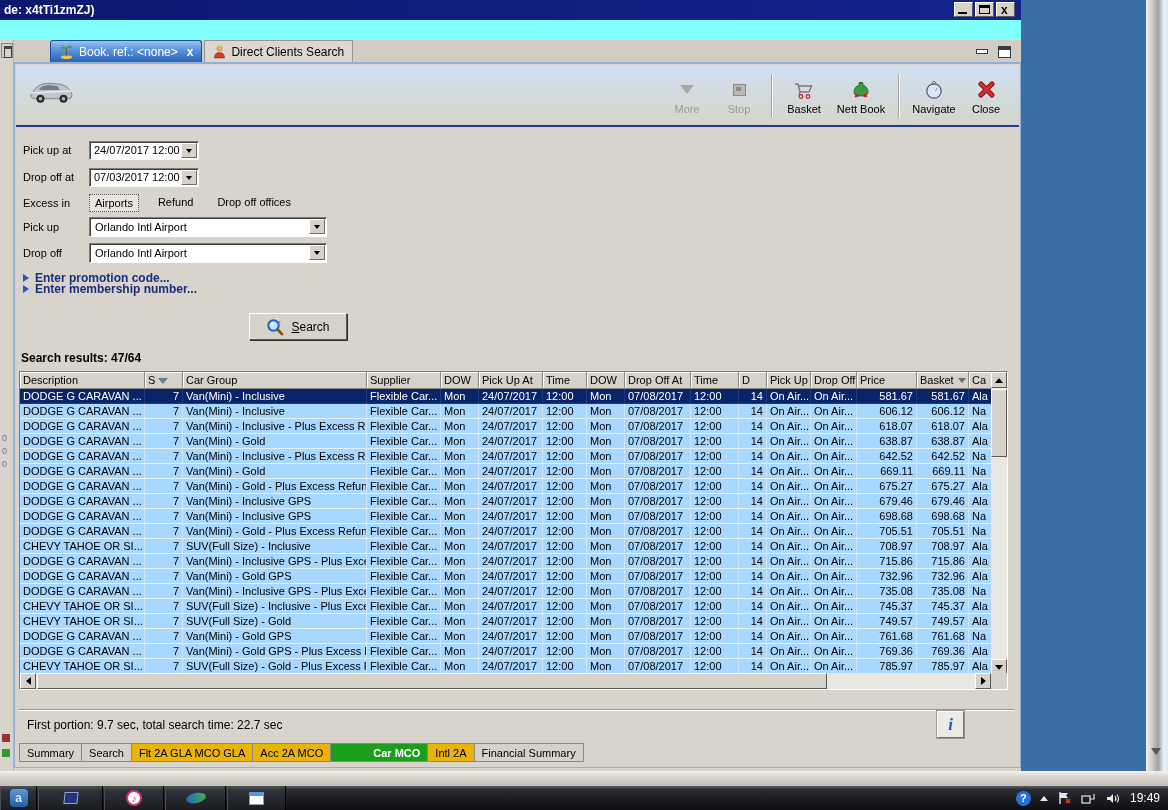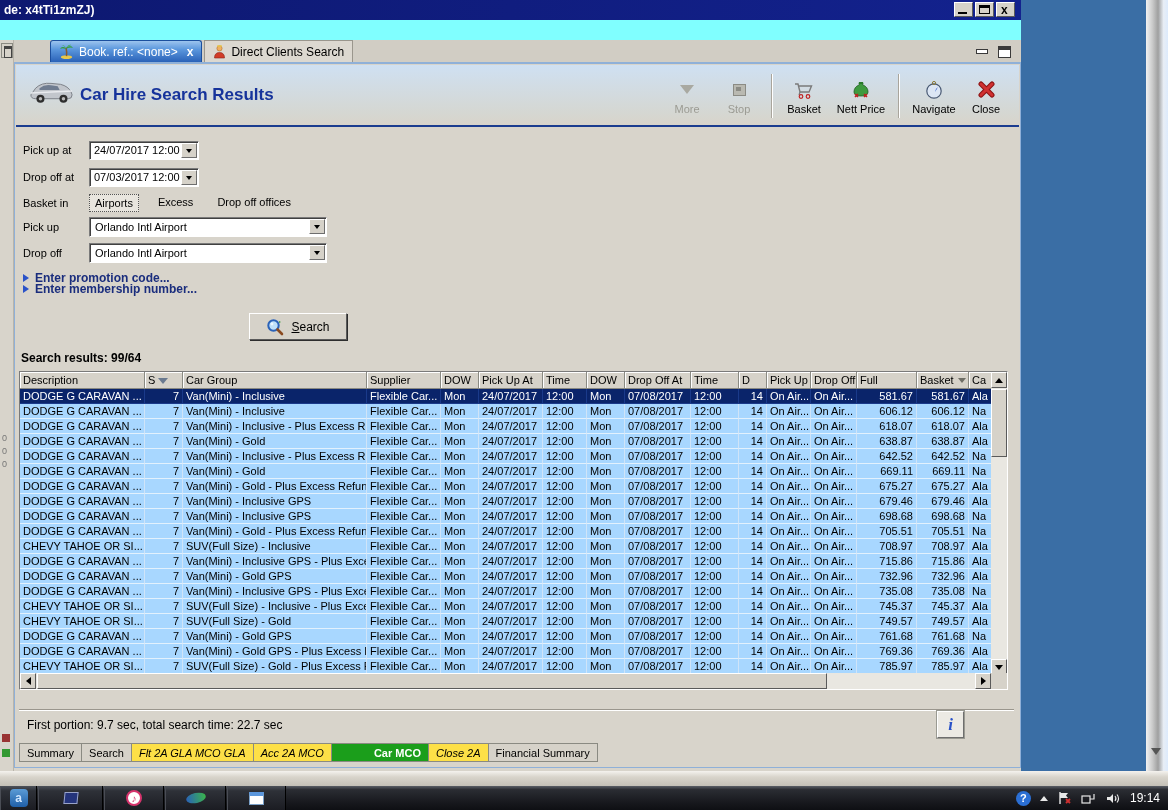--- a/index.html
+++ b/index.html
@@ -124,21 +124,21 @@
   
   .divider { position:absolute; left:4px; right:6px; top:645px; height:2px; border-top:1px solid #9a968d; border-bottom:1px solid #fff; }
   .status-txt { position:absolute; left:12px; top:654px; font-size:12px; }
   .info-btn { position:absolute; left:922px; top:647px; width:27px; height:27px; background:#eceae4;
               border:1px solid; border-color:#fff #6e6e6e #6e6e6e #fff; box-shadow:0 0 0 1px #9a9a92;
               text-align:center; font-family:"Liberation Serif", serif; font-style:italic; font-weight:bold;
               font-size:17px; line-height:25px; color:#2a52c8; }
   .btabs { position:absolute; left:4px; top:679px; height:19px; display:flex; font-size:11px; }
   .btab { height:19px; padding:0 7px; line-height:18px; border:1px solid #8a8a82; border-left:none; background:#d6d2c9; white-space:nowrap; }
   .btab:first-child { border-left:1px solid #8a8a82; }
-  .btab.green { background:#fde047;font-style:italic; }
+  .btab.green { background:#eab308; }
   .btab.active { background:#1b9e1b; color:#fff; font-weight:bold;padding-left:42px; }
 
   
   .bottom-strip { left:0; top:771px; width:1168px; height:15px;
                   background:linear-gradient(180deg,#f4f2ee 0%,#d8d4cb 40%,#c4c0b7 100%); }
   .taskbar { left:0; top:786px; width:1168px; height:24px;
              background:linear-gradient(180deg,#5a5e66 0%,#2b2d33 15%,#17181d 70%,#0e0f13 100%); }
   .tb-btn { position:absolute; top:0; height:24px; background:linear-gradient(180deg,#4e525a 0%,#2e3138 20%,#1b1c22 100%);
             border-right:1px solid #000; border-left:1px solid #4a4d55; display:flex; align-items:center; justify-content:center; }
   .tray { position:absolute; right:8px; top:0; height:24px; display:flex; align-items:center; gap:9px; color:#fff; }
@@ -221,21 +221,20 @@
     <div class="hdr-band">
       <svg class="car-ico" width="46" height="30" viewBox="0 0 48 28">
         <path d="M3 17 L8 10 Q14 4 24 5 L34 6 Q42 8 45 14 L46 17 Q46 21 42 21 L8 21 Q3 21 3 17 Z" fill="#c2c6cc" stroke="#7a7e86" stroke-width="1"></path>
         <path d="M12 10 Q17 6 24 7 L31 8 L33 12 L12 12 Z" fill="#6f7c90"></path>
         <path d="M3 15 L46 13" stroke="#e8eaee" stroke-width="1.4"></path>
         <circle cx="13" cy="21" r="4.2" fill="#2e2e2e"></circle>
           <circle cx="13" cy="21" r="1.8" fill="#b8b8b8"></circle>
         <circle cx="37" cy="21" r="4.2" fill="#2e2e2e"></circle>
           <circle cx="37" cy="21" r="1.8" fill="#b8b8b8"></circle>
       </svg>
-      <div class="hdr-title">Car Hire Search Results</div>
 
       <div class="tools">
         <div class="tool dis">
           <div class="ic">
               <span class="tri-dn"></span>
             </div>
           <div class="lb">More</div>
         </div>
         <div class="tool dis">
           <div class="ic">
@@ -257,21 +256,21 @@
         </div>
         <div class="tool" style="width:62px">
           <div class="ic">
             <svg width="20" height="19" viewBox="0 0 20 19">
               <path d="M10 2 L8 5 Q3 7 3 12 Q3 16 10 16 Q17 16 17 12 Q17 7 12 5 Z" fill="#3f9a3f" stroke="#1e5a1e" stroke-width="0.8"></path>
               <path d="M8 2 H12 L12.5 4 H7.5 Z" fill="#2a7a2a"></path>
               <path d="M4 14 L7 17 M7 14 L4 17" stroke="#c02020" stroke-width="1.6"></path>
               <path d="M13 14 L16 17 M16 14 L13 17" stroke="#c02020" stroke-width="1.6"></path>
             </svg>
           </div>
-          <div class="lb">Nett Price</div>
+          <div class="lb">Nett Book</div>
         </div>
         <div class="tsep"></div>
         <div class="tool" style="width:58px">
           <div class="ic">
             <svg width="20" height="20" viewBox="0 0 20 20">
               <circle cx="10" cy="11" r="7.2" fill="#dce6f4" stroke="#4a5a74" stroke-width="1.2"></circle>
               <circle cx="10" cy="3" r="1.6" fill="none" stroke="#8a7a3a" stroke-width="1"></circle>
               <path d="M6 15 L12 9 L14 7 L8 13 Z" fill="#d89a2a"></path>
               <path d="M12 9 L14 7 L11 12 Z" fill="#2a52c8"></path>
             </svg>
@@ -295,24 +294,24 @@
       <span>24/07/2017 12:00</span>
       <span class="dd-btn"></span>
     </div>
 
     <div class="flabel" style="top:107px">Drop off at</div>
     <div class="dateinput" style="top:104px">
       <span>07/03/2017 12:00</span>
       <span class="dd-btn"></span>
     </div>
 
-    <div class="flabel" style="top:133px">Basket in</div>
+    <div class="flabel" style="top:133px">Excess in</div>
     <div class="seg" style="top:130px">
       <span class="opt sel">Airports</span>
-      <span class="opt">Excess</span>
+      <span class="opt">Refund</span>
       <span class="opt">Drop off offices</span>
     </div>
 
     <div class="flabel" style="top:157px">Pick up</div>
     <div class="combo" style="top:153px">
       <span>Orlando Intl Airport</span>
       <span class="dd-btn"></span>
     </div>
 
     <div class="flabel" style="top:183px">Drop off</div>
@@ -333,38 +332,38 @@
     <div class="search-btn">
       <svg width="18" height="18" viewBox="0 0 18 18">
         <circle cx="7.5" cy="7.5" r="5.2" fill="#bfe0f8" stroke="#2a62b8" stroke-width="2"></circle>
         <path d="M11.5 11.5 L16 16" stroke="#8a4a20" stroke-width="2.6" stroke-linecap="round"></path>
         <circle cx="6" cy="6" r="1.4" fill="#eaf6ff"></circle>
         <path d="M13 3 l2 1 -2 1 Z" fill="#3a9a3a"></path>
       </svg>
       <span id="search-btn-label"><u>S</u>earch</span>
     </div>
 
-    <div class="results-lbl">Search results: 99/64</div>
+    <div class="results-lbl">Search results: 47/64</div>
 
     <div class="grid">
       <div class="grid-header" id="grid-header">
           <div class="hcell" style="width: 125px;">Description</div>
           <div class="hcell" style="width: 38px;">S<span class="funnel"></span></div>
           <div class="hcell" style="width: 184px;">Car Group</div>
           <div class="hcell" style="width: 74px;">Supplier</div>
           <div class="hcell" style="width: 38px;">DOW</div>
           <div class="hcell" style="width: 64px;">Pick Up At</div>
           <div class="hcell" style="width: 44px;">Time</div>
           <div class="hcell" style="width: 38px;">DOW</div>
           <div class="hcell" style="width: 66px;">Drop Off At</div>
           <div class="hcell" style="width: 48px;">Time</div>
           <div class="hcell r" style="width: 28px;">D</div>
           <div class="hcell" style="width: 44px;">Pick Up</div>
           <div class="hcell" style="width: 46px;">Drop Off</div>
-          <div class="hcell r" style="width: 60px;">Full</div>
+          <div class="hcell r" style="width: 60px;">Price</div>
           <div class="hcell r" style="width: 52px;">Basket<span class="sortmark"></span></div>
           <div class="hcell" style="width: 23px;">Ca</div>
         </div>
       <div class="grid-body" id="grid-body">
           <div class="grow sel">
             <div class="gcell" style="width: 125px;">DODGE G CARAVAN ...</div>
             <div class="gcell r" style="width: 38px;">7</div>
             <div class="gcell" style="width: 184px;">Van(Mini) - Inclusive</div>
             <div class="gcell" style="width: 74px;">Flexible Car...</div>
             <div class="gcell" style="width: 38px;">Mon</div>
@@ -730,21 +729,21 @@
     <div class="divider"></div>
     <div class="status-txt">First portion: 9.7 sec, total search time: 22.7 sec</div>
     <div class="info-btn">i</div>
 
     <div class="btabs" id="bottom-tabs">
         <div class="btab">Summary</div>
         <div class="btab">Search</div>
         <div class="btab green">Flt 2A GLA MCO GLA</div>
         <div class="btab green">Acc 2A MCO</div>
         <div class="btab active">Car MCO</div>
-        <div class="btab green">Close 2A</div>
+        <div class="btab green">Intl 2A</div>
         <div class="btab">Financial Summary</div>
       </div>
   </div>
 </div>
 
 <div class="abs bottom-strip"></div>
 
 <div class="abs taskbar">
   <div class="tb-btn" style="left:0;width:37px">
     <span class="blue-app">a</span>
@@ -771,15 +770,15 @@
       <path d="M9 8 L13 12 M13 8 L9 12" stroke="#d03030" stroke-width="1.8"></path>
     </svg>
     <svg width="16" height="13" viewBox="0 0 16 13">
       <rect x="1" y="4" width="8" height="7" fill="none" stroke="#e8e8e8" stroke-width="1.2"></rect>
       <path d="M9 7 H13 V2" stroke="#e8e8e8" stroke-width="1.2" fill="none"></path>
     </svg>
     <svg width="15" height="13" viewBox="0 0 15 13">
       <path d="M1 5 H4 L7 2 V11 L4 8 H1 Z" fill="#e8e8e8"></path>
       <path d="M9 4 Q11 6.5 9 9 M11 2.5 Q14 6.5 11 10.5" stroke="#e8e8e8" stroke-width="1.1" fill="none"></path>
     </svg>
-    <span class="clock">19:14</span>
+    <span class="clock">19:49</span>
   </div>
 </div>
 
 </body></html>

